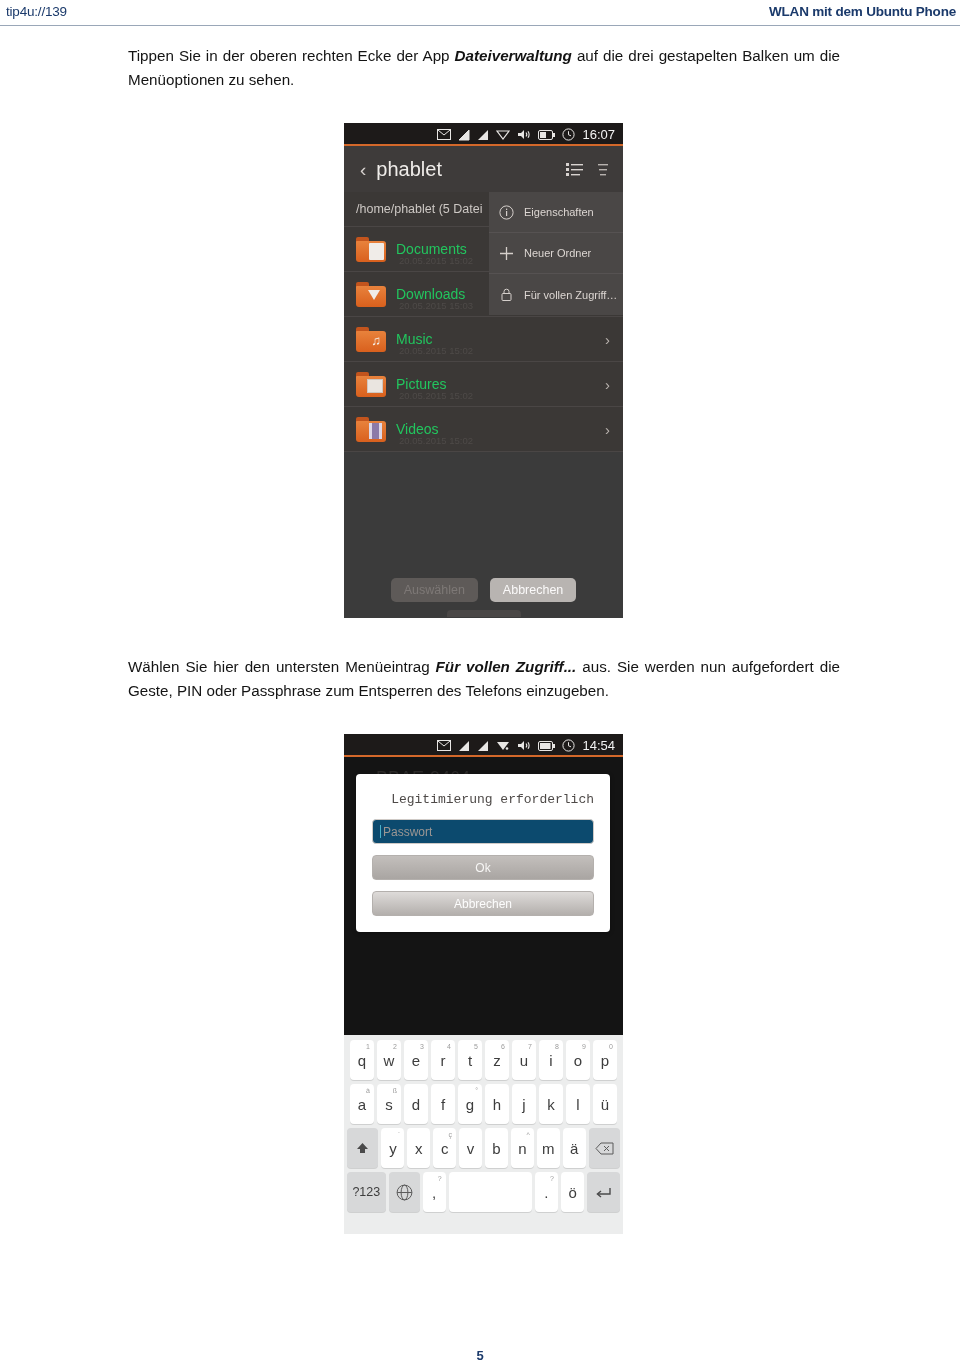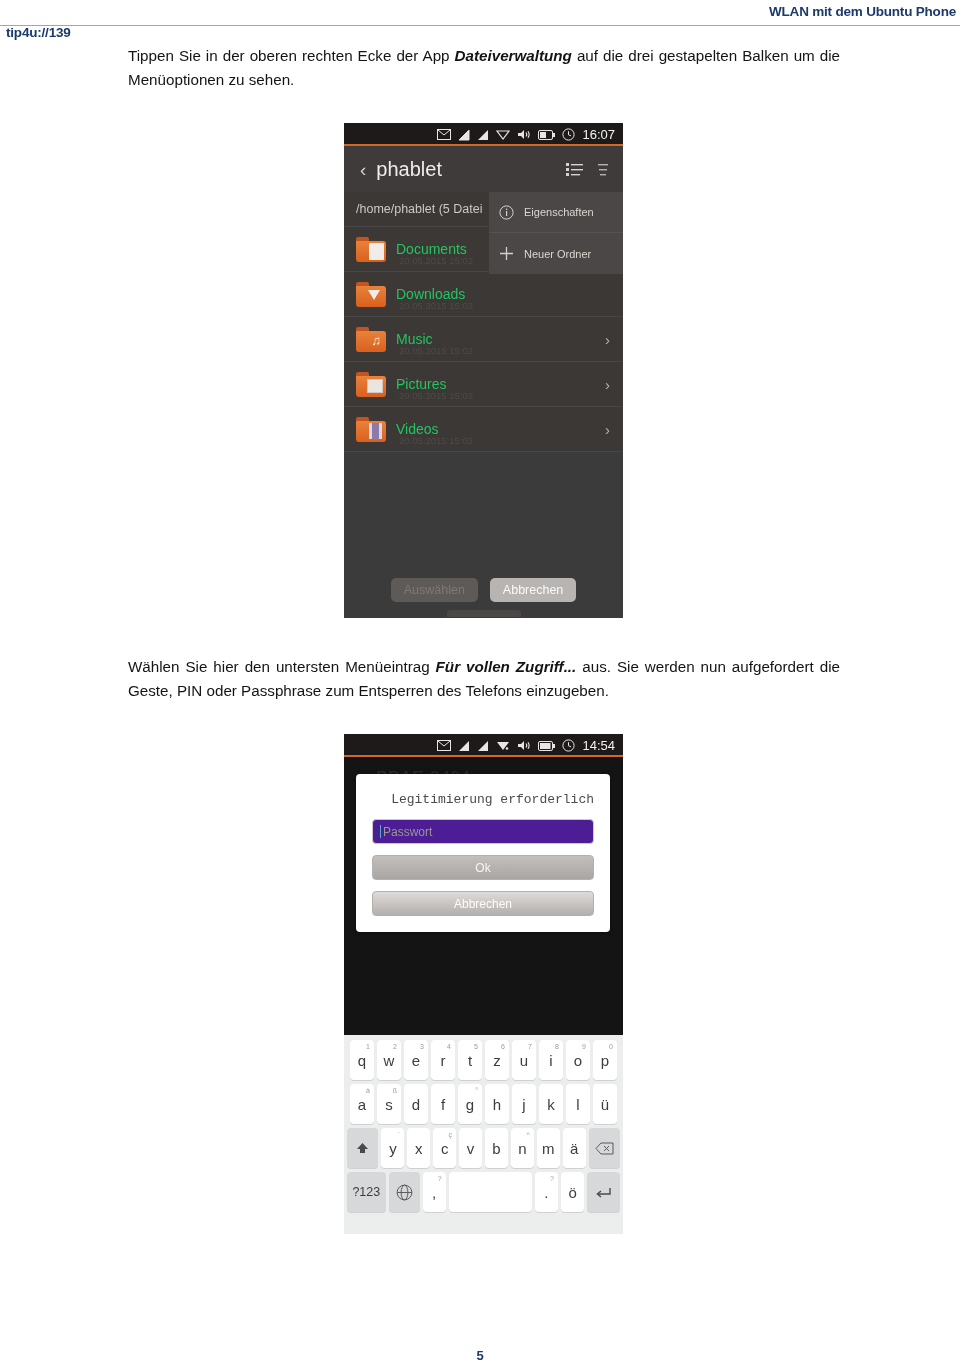--- a/index.html
+++ b/index.html
@@ -19,24 +19,23 @@
   .doc-header {
     position: absolute;
     top: 0; left: 0;
     width: 960px;
     height: 26px;
   }
   .doc-header .hdr-left {
     position: absolute;
     left: 6px; top: 4px;
     font-size: 13.5px;
-    font-weight: bold;
+    font-weight: normal;
     color: #1b3a6b;
     letter-spacing: -0.2px;
-    margin-top: 21px;
   }
   .doc-header .hdr-right {
     position: absolute;
     right: 4px; top: 4px;
     font-size: 13.5px;
     font-weight: bold;
     color: #1b3a6b;
     letter-spacing: -0.2px;
   }
   .hdr-rule {
@@ -307,21 +306,21 @@
     text-align: center;
     color: #5d5856;
     font-size: 11.5px;
     line-height: 15px;
     margin-bottom: 13px;
   }
   .dlg-input {
     height: 25px;
     border: 1px solid #cfcac6;
     border-radius: 4px;
-    background: #4c1d95;
+    background: #0c4a6e;
     display: flex;
     align-items: center;
     padding-left: 7px;
     box-sizing: border-box;
     position: relative;
   }
   .dlg-input .caret {
     width: 1px; height: 13px;
     background: #49b0c9;
     margin-right: 2px;
@@ -519,20 +518,27 @@
           <rect x="7" y="3.6" width="1.2" height="1.4" fill="#d5cfcb"></rect>
         </svg>
       <span class="plabel">Eigenschaften</span>
     </div>
     <div class="pop-item">
       <svg width="15" height="15" viewBox="0 0 15 15">
           <path d="M7.5 1 L7.5 14 M1 7.5 L14 7.5" stroke="#d5cfcb" stroke-width="1.3"></path>
         </svg>
       <span class="plabel">Neuer Ordner</span>
     </div>
+    <div class="pop-item">
+      <svg width="15" height="15" viewBox="0 0 15 15">
+          <rect x="3" y="6.5" width="9" height="7" rx="1" fill="none" stroke="#d5cfcb"></rect>
+          <path d="M5 6.5 L5 4.6 Q5 2.2 7.5 2.2 Q10 2.2 10 4.6 L10 6.5" fill="none" stroke="#d5cfcb"></path>
+        </svg>
+      <span class="plabel">Für vollen Zugriff…</span>
+    </div>
   </div>
 
   <div class="shot-actions">
     <div class="sbtn disabled">Auswählen</div>
     <div class="sbtn enabled">Abbrechen</div>
   </div>
   <div class="shot-pill"></div>
 </div>
 
 <div class="para" id="para-2">

